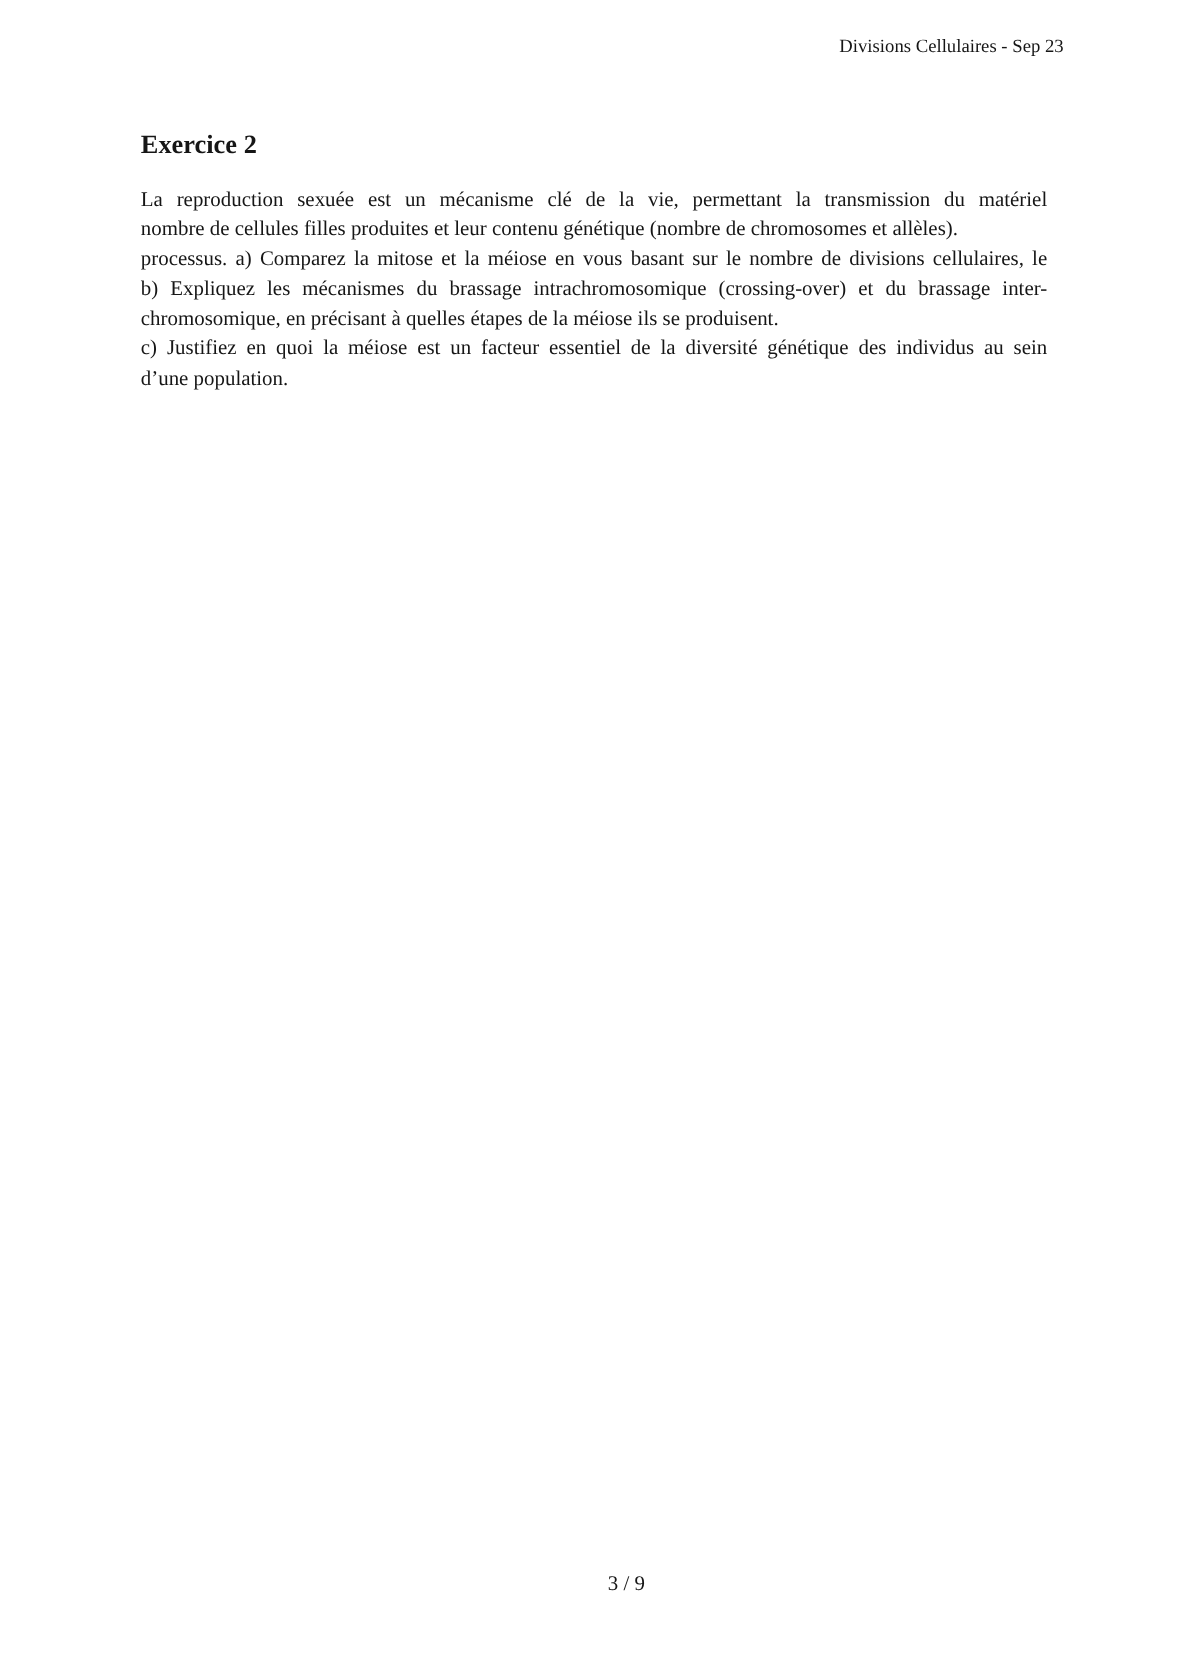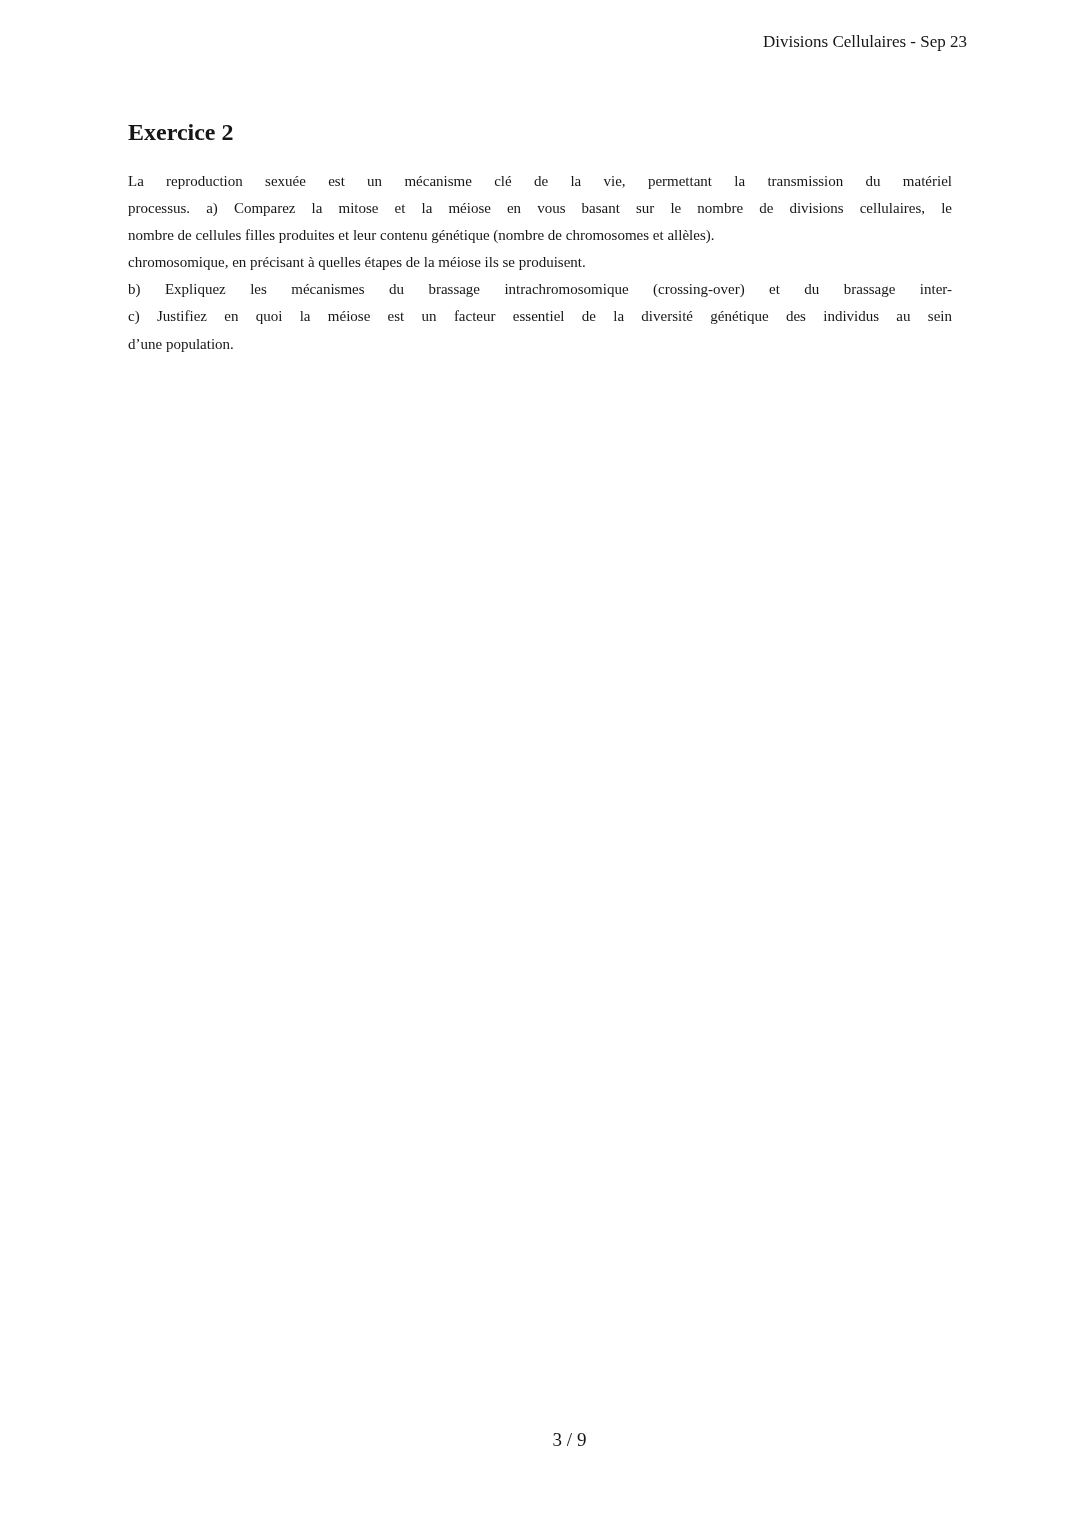--- a/index.html
+++ b/index.html
@@ -32,21 +32,21 @@
     margin: 0;
     font-size: 24px;
     font-weight: bold;
     line-height: 28px;
   }
   .content {
     position: absolute;
     top: 168px;
     left: 128px;
     width: 824px;
-    font-size: 15px;
+    font-size: 19px;
   }
   .para {
     margin: 0;
   }
   .line {
     height: 27.1px;
     line-height: 27.1px;
     text-align: justify;
     text-align-last: left;
     overflow: hidden;
@@ -72,26 +72,26 @@
 
   <div class="header">
     <span>Divisions Cellulaires - Sep 23</span>
   </div>
 
   <h1 class="heading">Exercice 2</h1>
 
   <div class="content" id="paragraphs">
       <div class="para">
         <div class="line j">La reproduction sexuée est un mécanisme clé de la vie, permettant la transmission du matériel</div>
+        <div class="line">nombre de cellules filles produites et leur contenu génétique (nombre de chromosomes et allèles).</div>
         <div class="line j">processus. a) Comparez la mitose et la méiose en vous basant sur le nombre de divisions cellulaires, le</div>
-        <div class="line">nombre de cellules filles produites et leur contenu génétique (nombre de chromosomes et allèles).</div>
       </div>
       <div class="para">
+        <div class="line j">b) Expliquez les mécanismes du brassage intrachromosomique (crossing-over) et du brassage inter-</div>
         <div class="line">chromosomique, en précisant à quelles étapes de la méiose ils se produisent.</div>
-        <div class="line j">b) Expliquez les mécanismes du brassage intrachromosomique (crossing-over) et du brassage inter-</div>
       </div>
       <div class="para">
         <div class="line j">c) Justifiez en quoi la méiose est un facteur essentiel de la diversité génétique des individus au sein</div>
         <div class="line">d’une population.</div>
       </div>
     </div>
 
   <div class="footer">
     <span>3 / 9</span>
   </div>

